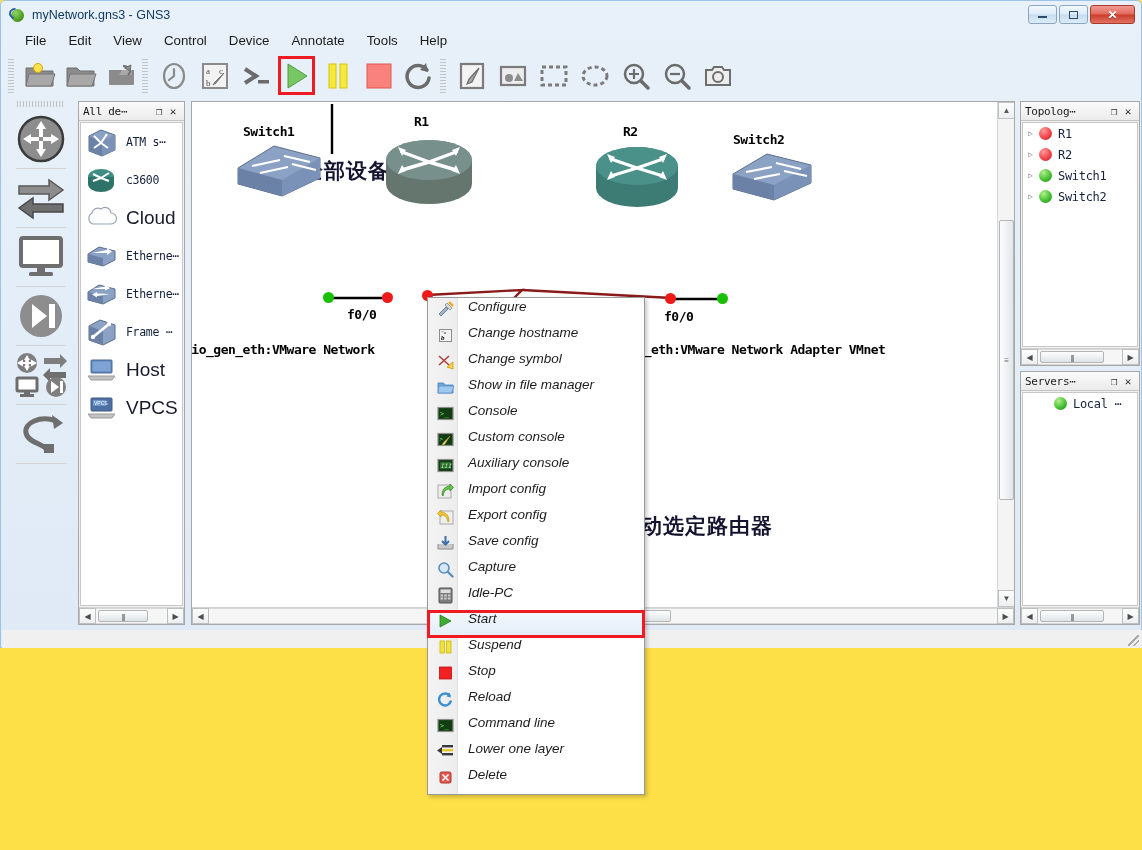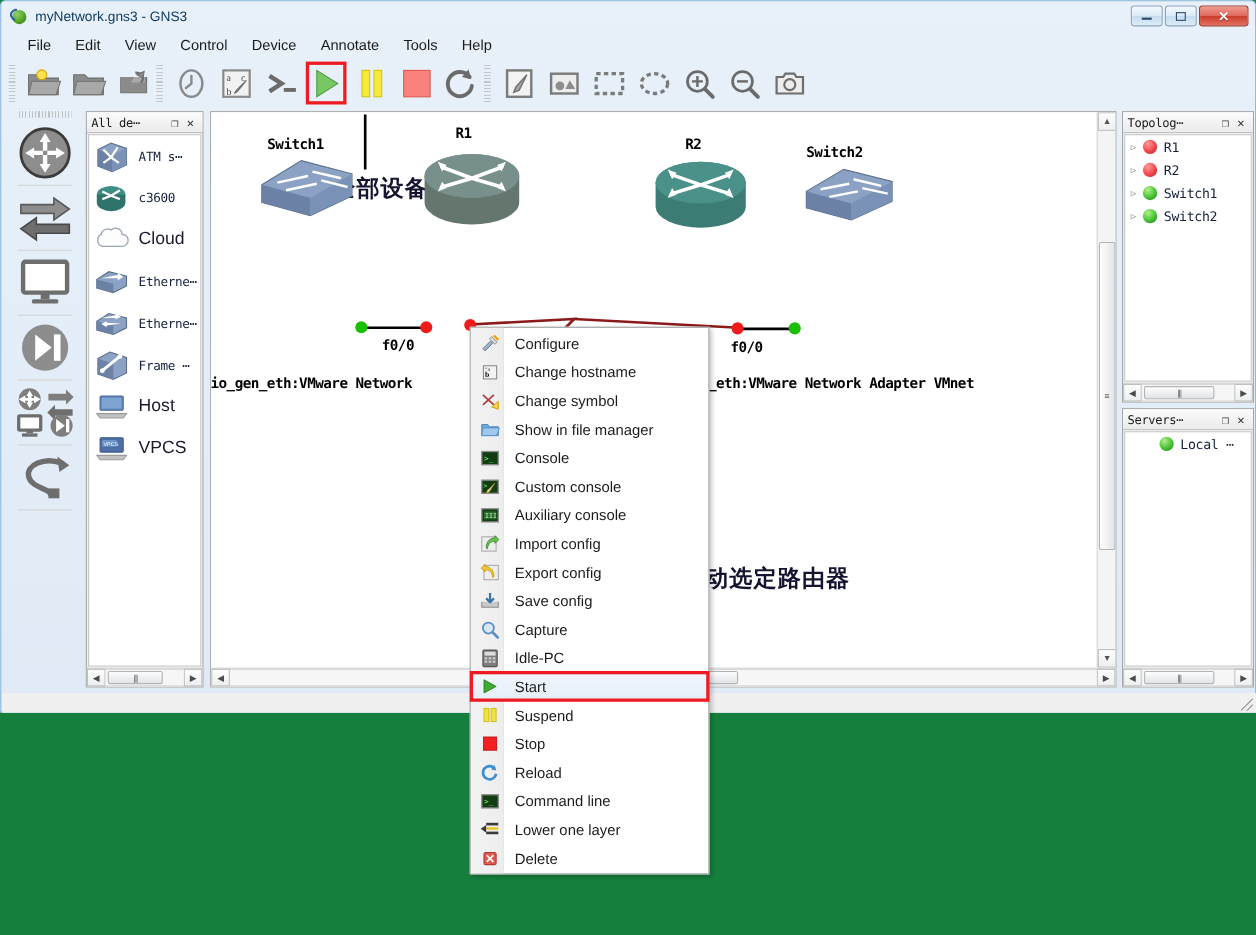--- a/index.html
+++ b/index.html
@@ -5,21 +5,21 @@
   * { box-sizing: border-box; margin: 0; padding: 0; }
   html, body {
     width: 1142px; height: 850px;
     font-family: "Liberation Sans", sans-serif;
     background: #ffffff;
     overflow: hidden;
   }
   #app {
     position: relative;
     width: 1142px; height: 850px;
-    background: #15803d;
+    background: #fde047;
   }
 
   
   .win-frame {
     position: absolute;
     left: 0; top: 0;
     width: 1142px; height: 648px;
     background: linear-gradient(to bottom, #e8f1f9 0%, #dfeaf6 100%);
     border: 1px solid #9dc3e6;
     border-radius: 5px 5px 0 0;
@@ -167,21 +167,21 @@
   .dev-row {
     display: flex; align-items: center;
     height: 38px; padding-left: 4px;
   }
   .dev-label {
     font-family: "DejaVu Sans Mono", monospace;
     font-size: 11.5px; color: #14213d;
     margin-left: 8px; white-space: nowrap;
     letter-spacing: -.3px;
   }
-  .dev-label.sans { font-family: "Liberation Sans", sans-serif; font-size: 16px; letter-spacing: 0; color: #1a1a2e;}
+  .dev-label.sans { font-family: "Liberation Sans", sans-serif; font-size: 19px; letter-spacing: 0; color: #1a1a2e;}
 
   
   .hscroll {
     height: 17px; background: #f0f0f0;
     border-top: 1px solid #d2d2d2;
     display: flex; align-items: stretch;
   }
   .hs-arrow {
     width: 17px; display: flex; align-items: center; justify-content: center;
     background: linear-gradient(to bottom, #fdfdfd, #eceff1);
@@ -270,25 +270,26 @@
     left: 427px; top: 297px;
     width: 218px;
     background: #ffffff;
     border: 1px solid #9a9a9a;
     box-shadow: 2px 2px 4px rgba(0,0,0,.22);
     padding: 1px 0;
     z-index: 60;
   }
   .ctx-item {
     height: 26px;
-    display: flex; align-items: center;
+    display: flex; 
     padding-left: 4px;
     font-size: 13.5px;
     color: #1c1c1c;
     position: relative;
+    font-style: italic;
   }
   .ctx-ico {
     width: 26px; height: 20px;
     display: flex; align-items: center; justify-content: center;
     flex: 0 0 auto;
   }
   .ctx-label { margin-left: 10px; white-space: nowrap; }
   .ctx-item.sel {
     background: linear-gradient(to bottom, #f2f7fc, #e3eef8);
   }

